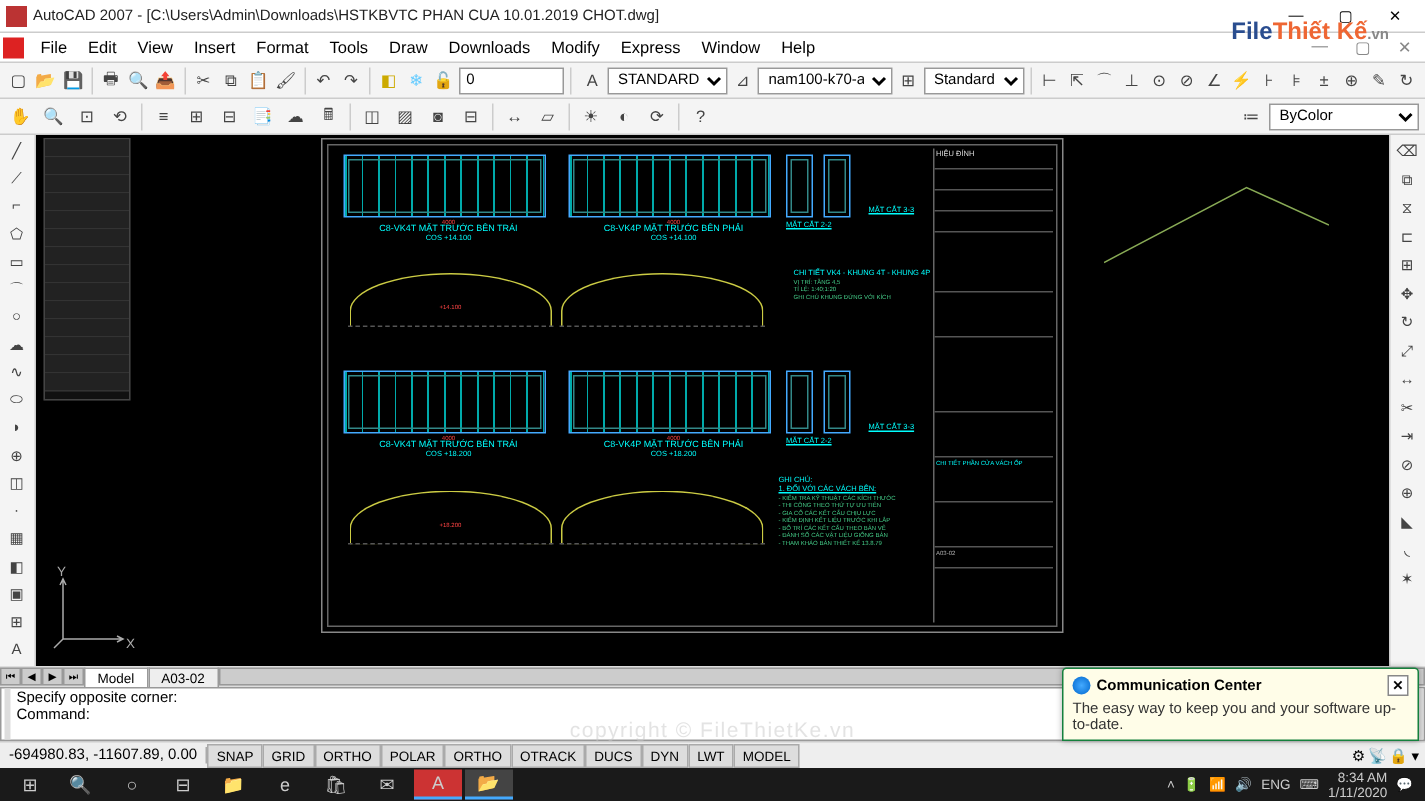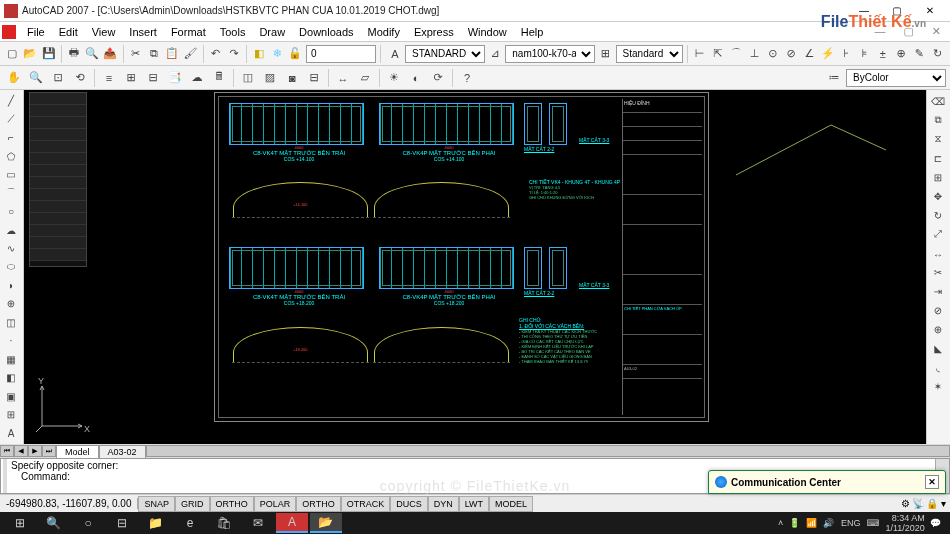--- a/index.html
+++ b/index.html
@@ -376,21 +376,21 @@
     <div class="sa">⏭</div>
   </div>
   <div class="tab active">Model</div>
   <div class="tab">A03-02</div>
   <div style="flex:1; background:#ccc; height:12px; border:1px solid #999"></div>
 </div>
 
 <div class="command-area">
   <div class="cmd-handle"></div>
   <div style="margin-left:6px">Specify opposite corner:</div>
-  <div style="margin-left:16px">Command:</div>
+  <div style="margin-left:6px">Command:</div>
   <div class="cmd-scrollbar"></div>
 </div>
 
 <div class="status-bar">
   <div class="sb-coord">-694980.83, -11607.89, 0.00</div>
   <div class="sb-btn">SNAP</div>
   <div class="sb-btn">GRID</div>
   <div class="sb-btn">ORTHO</div>
   <div class="sb-btn">POLAR</div>
   <div class="sb-btn">ORTHO</div>
@@ -432,19 +432,20 @@
     <span>💬</span>
   </div>
 </div>
 
 <div class="comm-center">
   <div class="cc-title">
     <span class="cc-ico"></span>
     <span>Communication Center</span>
     <span class="cc-close">✕</span>
   </div>
+  <div class="cc-body">The easy way to keep you and your software up-to-date.</div>
 </div>
 
 <div class="logo-overlay">
   <span class="f">File</span><span class="tk">Thiết Kế</span><span class="vn">.vn</span>
 </div>
 
 <div class="watermark">copyright © FileThietKe.vn</div>
 
 </body></html>

